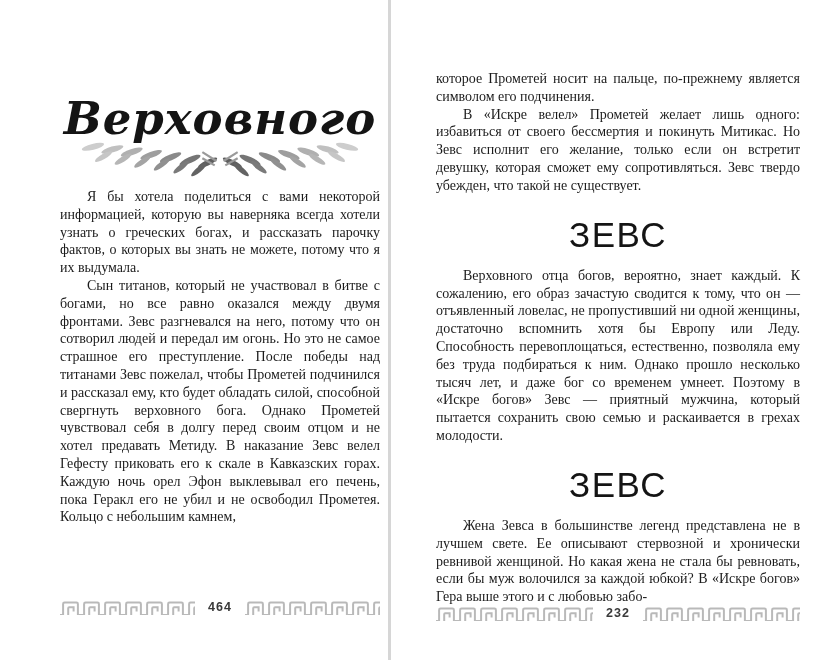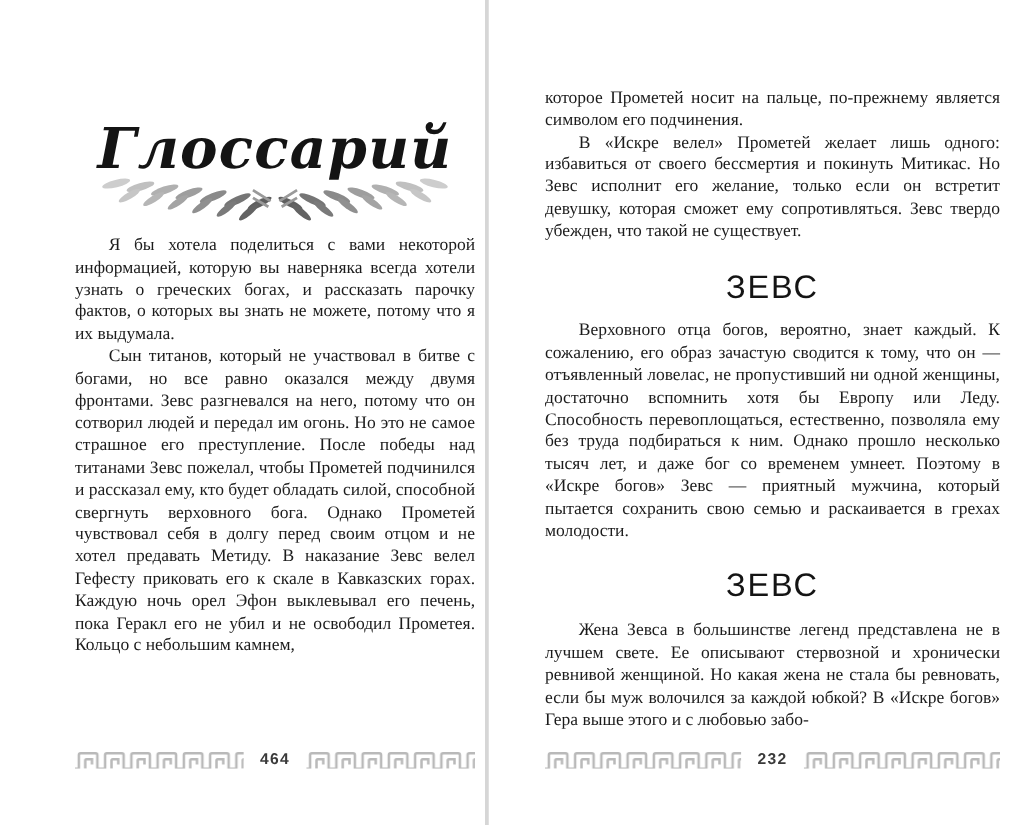--- a/index.html
+++ b/index.html
@@ -23,21 +23,21 @@
 
   .body{
     margin:0;font-size:14px;line-height:17.8px;text-align:justify;
     color:#1b1b1b;
   }
   .indent{text-indent:27px;}
   .intro{margin-top:9px;}
 
   .section-heading{
     font-family:"Liberation Sans", sans-serif;font-weight:400;
-    font-size:26px;letter-spacing:1.5px;text-align:center;color:#141414;
+    font-size:35px;letter-spacing:1.5px;text-align:center;color:#141414;
     margin:18px 0 13px;line-height:1.15;
   }
   .page-right .section-heading{margin:20px 0 12px;}
 
   .page-footer{
     margin-top:auto;flex:none;display:flex;height:16px;
   }
   .meander{flex:1;height:15px;min-width:0;}
   .page-num{
     font-family:"Liberation Sans", sans-serif;font-weight:700;
@@ -69,21 +69,21 @@
       <ellipse cx="146" cy="46" rx="11" ry="3" transform="rotate(-40 146 46)" fill="#636363"></ellipse>
       <path d="M150 26 l16 10 M150 33 l14 8" stroke="#9a9a9a" stroke-width="2.5" fill="none"></path>
     </g>
   </defs>
 </svg>
 
 <div class="spread">
 
   <section class="page page-left">
     <div class="chapter-head">
-      <h1 class="chapter-title">Глоссарий</h1>
+      <h1 class="chapter-title">Верховного</h1>
       <svg class="laurel" viewBox="0 0 340 54" aria-hidden="true">
         <use href="#lbranch"></use>
         <use href="#lbranch" transform="translate(340 0) scale(-1 1)"></use>
       </svg>
     </div>
 
     <p class="body indent intro">Я бы хотела поделиться с вами некоторой информацией, которую вы наверняка всегда хотели узнать о греческих богах, и рассказать парочку фактов, о которых вы знать не можете, потому что я их выдумала.</p>
 
     <p class="body indent">Сын титанов, который не участвовал в битве с богами, но все равно оказался между двумя фронтами. Зевс разгневался на него, потому что он сотворил людей и передал им огонь. Но это не самое страшное его преступление. После победы над титанами Зевс пожелал, чтобы Прометей подчинился и рассказал ему, кто будет обладать силой, способной свергнуть верховного бога. Однако Прометей чувствовал себя в долгу перед своим отцом и не хотел предавать Метиду. В наказание Зевс велел Гефесту приковать его к скале в Кавказских горах. Каждую ночь орел Эфон выклевывал его печень, пока Геракл его не убил и не освободил Прометея. Кольцо с небольшим камнем,</p>
 

